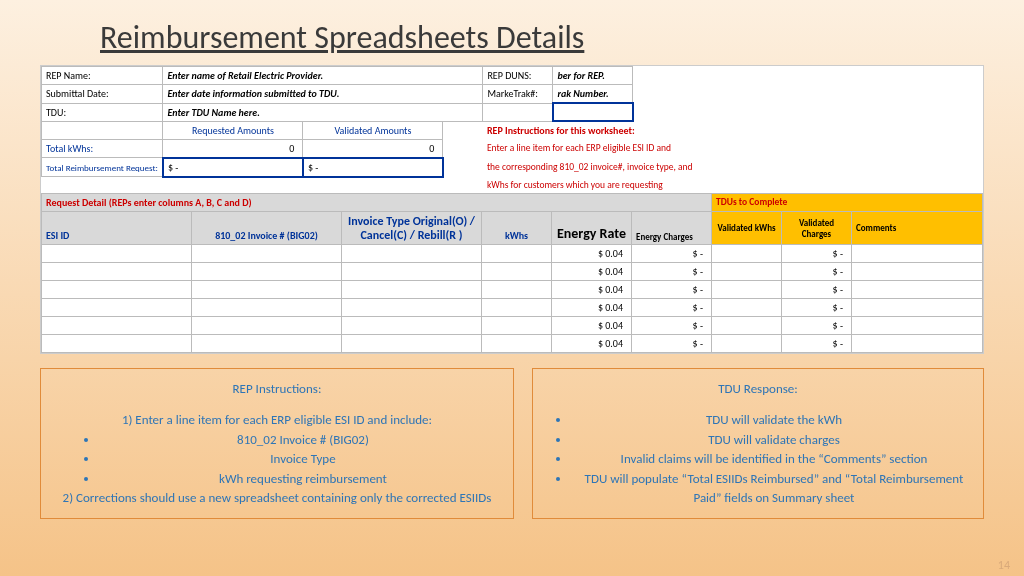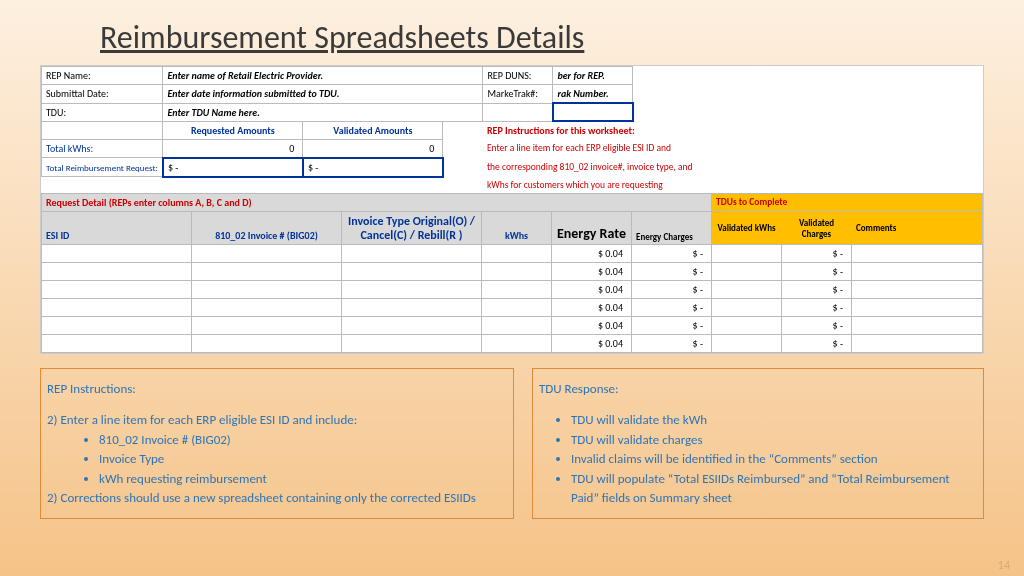--- a/index.html
+++ b/index.html
@@ -21,39 +21,40 @@
   .sheet {
     background: #fff;
     margin: 0 40px;
     border: 1px solid #ccc;
     font-size: 10px;
   }
   table { border-collapse: collapse; width: 100%; }
   td, th { border: 1px solid #bbb; padding: 2px 4px; vertical-align: middle; height: 14px; }
   .lbl { width: 120px; }
   .bold { font-weight: bold; font-style: italic; }
-  .blue-b { color: #003399; font-weight: bold; }
+  .blue-b { color: #003399; font-weight: normal; }
   .blue { color: #003399; }
   .red-b { color: #cc0000; font-weight: bold; }
   .red-sm { color: #cc0000; font-size: 9.5px; }
   .grey-h { background: #d9d9d9; color: #003399; font-weight: bold; text-align: center; }
   .orange-h { background: #ffbf00; color: #000; font-weight: bold; text-align: center; font-size: 9px; }
   .orange-title { background: #ffbf00; color: #cc0000; font-weight: bold; font-size: 9.5px; }
   .row-data td { font-size: 10px; }
   .amt { text-align: right; padding-right: 8px; }
   .center { text-align: center; }
   .th-box { border: 2px solid #003399 !important; }
   .boxes { display: flex; gap: 18px; margin: 14px 40px 0 40px; }
   .infobox {
     border: 1px solid #e08b3a;
     background: rgba(255,255,255,0.0);
     padding: 10px 6px;
     color: #2e75b6;
     font-size: 13px;
     line-height: 1.5;
+    text-align: center;
   }
   .infobox.left { flex: 1.05; }
   .infobox.right { flex: 1; }
   .infobox .hdr { margin-bottom: 12px; }
   .infobox ul { list-style: disc; padding-left: 32px; }
   .infobox ul.inner { padding-left: 52px; }
   .pagenum { position: absolute; bottom: 4px; right: 14px; color: #d9a97a; font-size: 12px; }
 </style>
 </head>
 <body>
@@ -208,21 +209,21 @@
           <td class="amt">$           -</td>
           <td></td>
         </tr>
       </tbody>
   </table>
 </div>
 
 <div class="boxes">
   <div class="infobox left">
     <div class="hdr">REP Instructions:</div>
-    <div>2) Enter a line item for each ERP eligible ESI ID and include:</div>
+    <div>1) Enter a line item for each ERP eligible ESI ID and include:</div>
     <ul class="inner">
       <li>810_02 Invoice # (BIG02)</li>
       <li>Invoice Type</li>
       <li>kWh requesting reimbursement</li>
     </ul>
     <div>2) Corrections should use a new spreadsheet containing only the corrected ESIIDs</div>
   </div>
   <div class="infobox right">
     <div class="hdr">TDU Response:</div>
     <ul>

